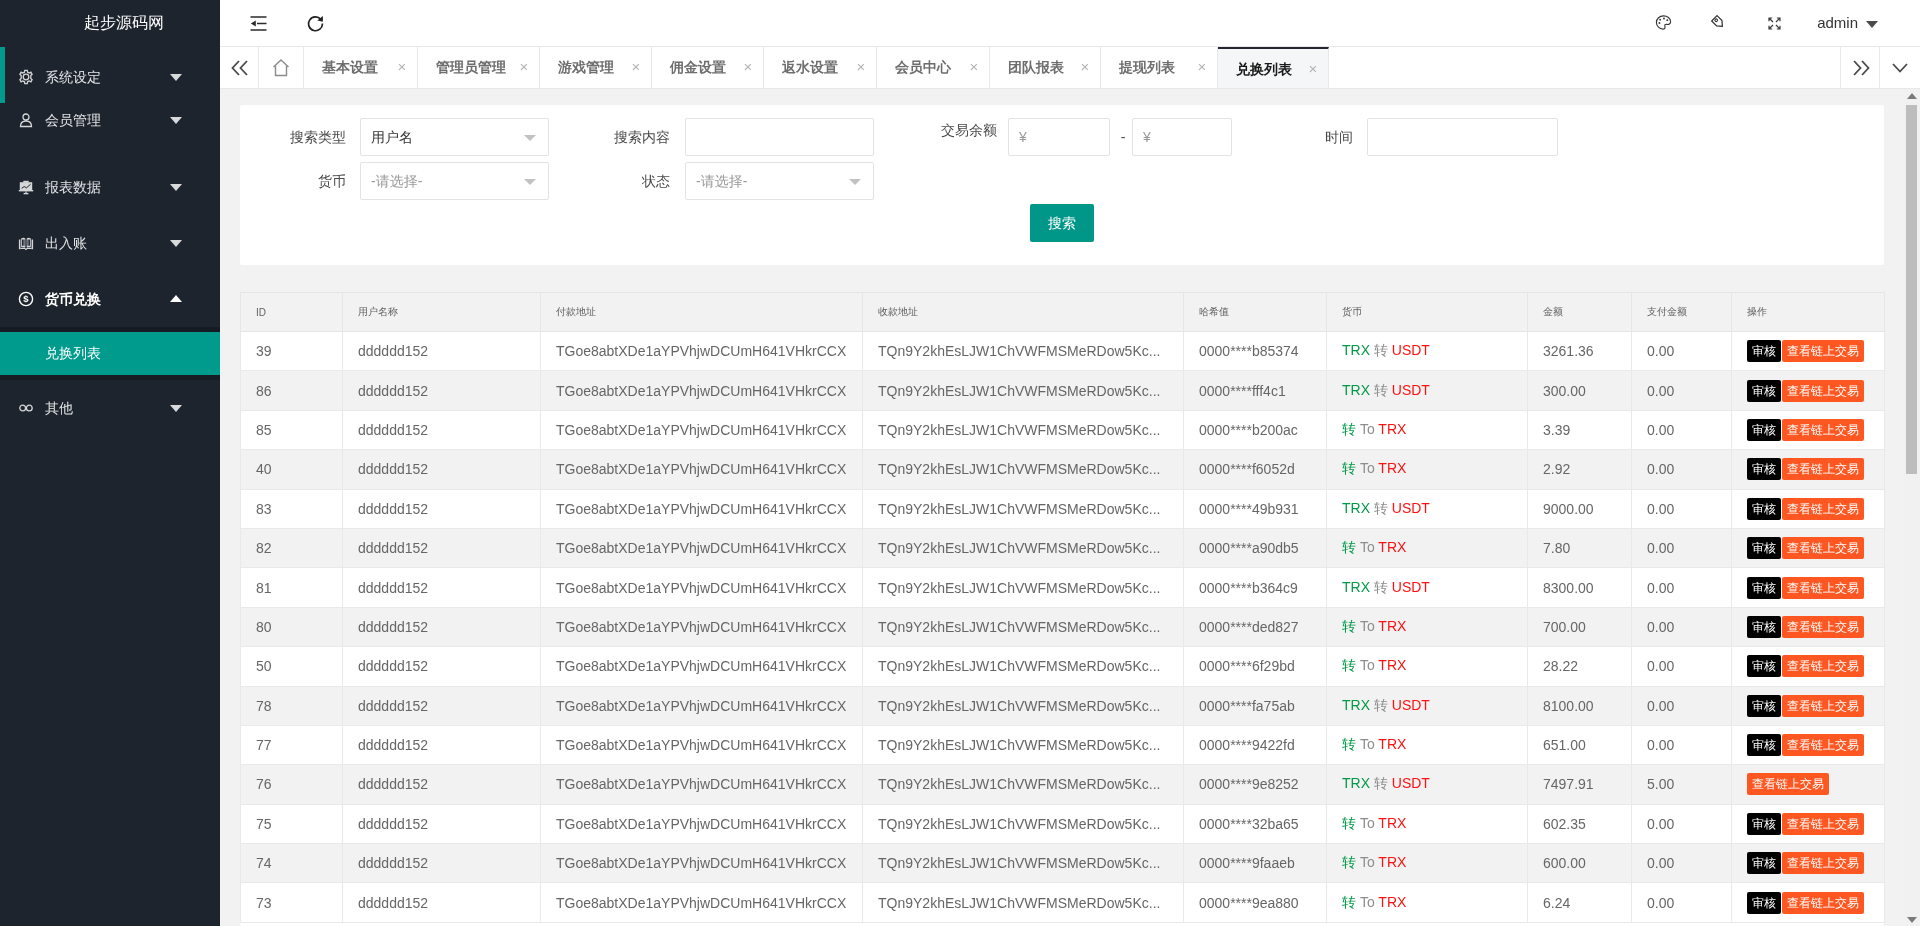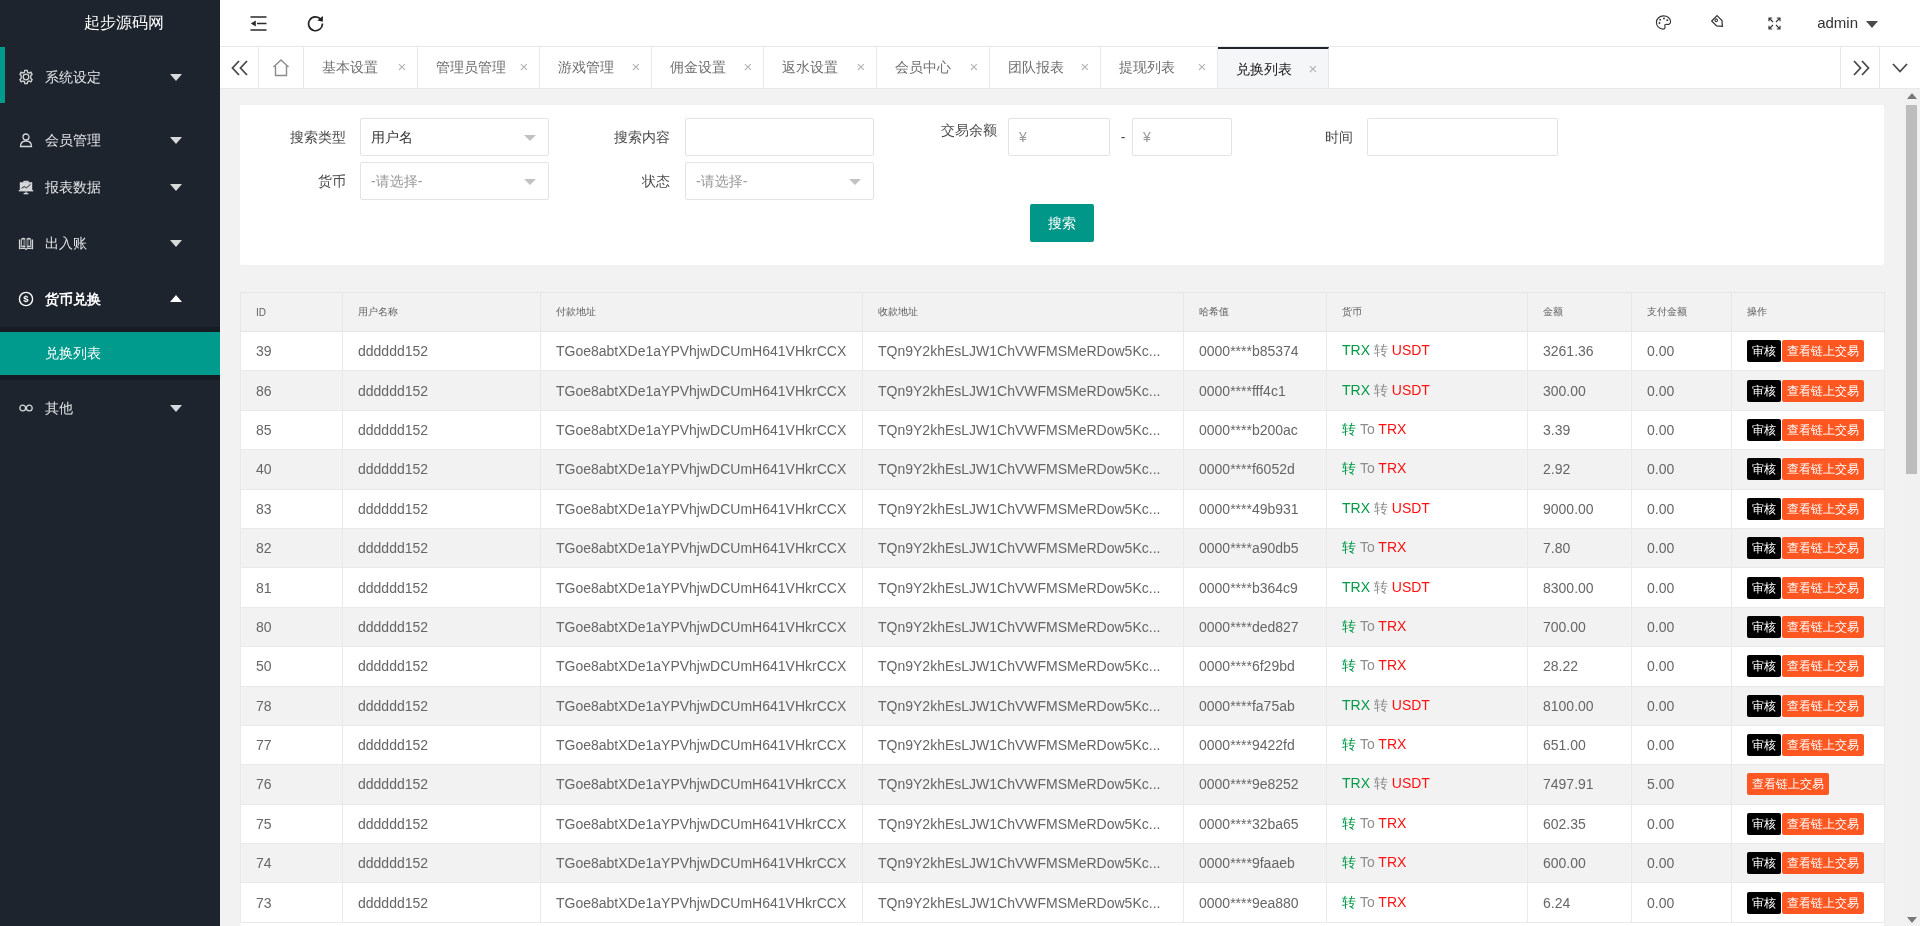--- a/index.html
+++ b/index.html
@@ -16,21 +16,21 @@
 #subactive { position:absolute; left:0; top:332px; width:220px; height:43px; background:#009b8c; color:#fff; line-height:43px; padding-left:45px; font-size:14px; }
 #sidescroll { position:absolute; left:0; top:47px; width:5px; height:56px; background:#009b8c; }
 
 #header { position:absolute; left:220px; top:0; width:1700px; height:46px; background:#ffffff; }
 .hicon { position:absolute; top:15px; width:17px; height:17px; }
 #admin { position:absolute; right:62px; top:0; line-height:46px; color:#333; font-size:15px; }
 #admindrop { position:absolute; right:42px; top:21px; width:0; height:0; border-left:6px solid transparent; border-right:6px solid transparent; border-top:7px solid #4a4a4a; }
 
 #tabbar { position:absolute; left:220px; top:46px; width:1700px; height:43px; background:#fff; border-top:1px solid #e8e8e8; border-bottom:1px solid #e8e8e8; }
 .tab { position:absolute; top:0; height:41px; border-right:1px solid #e8e8e8; color:#6e6e6e; }
-.tab .tx { position:absolute; left:18px; top:0; line-height:41px; font-size:14px; white-space:nowrap; }
+.tab .tx { position:absolute; left:18px; top:0; line-height:41px; font-size:14px; white-space:nowrap;font-weight:bold; }
 .tab .cl { position:absolute; right:8px; top:13px; width:14px; height:14px; color:#b3b3b3; font-size:15px; line-height:14px; text-align:center; }
 #tabact { background:#f5f6f7; border-top:2px solid #23262e; color:#1a1a1a; }
 
 #content { position:absolute; left:220px; top:89px; width:1700px; height:837px; background:#f2f2f2; }
 .panel { position:absolute; left:20px; width:1644px; background:#fff; border-radius:2px; }
 #p1 { top:16px; height:160px; }
 #p2 { top:203px; height:634px; }
 
 .flabel { position:absolute; height:38px; line-height:38px; color:#4a4a4a; font-size:14px; text-align:right; }
 .fbox { position:absolute; height:38px; border:1px solid #e3e3e3; border-radius:2px; background:#fff; line-height:36px; color:#333; }
@@ -58,21 +58,21 @@
 
 <div id="sidebar">
   <div id="logo">起步源码网</div>
   <div class="mitem" style="top:49px;">
     <svg class="mi" viewBox="0 0 16 16">
         <path fill="none" stroke="#d4d6d8" stroke-width="1.3" d="M8 5.2 A2.8 2.8 0 1 0 8 10.8 A2.8 2.8 0 1 0 8 5.2 M6.8 1.4 L9.2 1.4 L9.6 3.2 L11.2 4 L12.9 3.2 L14.1 5.3 L12.8 6.6 L12.8 9.4 L14.1 10.7 L12.9 12.8 L11.2 12 L9.6 12.8 L9.2 14.6 L6.8 14.6 L6.4 12.8 L4.8 12 L3.1 12.8 L1.9 10.7 L3.2 9.4 L3.2 6.6 L1.9 5.3 L3.1 3.2 L4.8 4 L6.4 3.2 Z"></path>
       </svg>
     <span class="mt">系统设定</span>
       <span class="arr"></span>
   </div>
-  <div class="mitem" style="top:112px;padding-left:24px;">
+  <div class="mitem" style="top:92px;padding-left:24px;">
     <svg class="mi" viewBox="0 0 16 16">
         <path fill="none" stroke="#d4d6d8" stroke-width="1.3" d="M8 2 A3 3 0 1 0 8 8 A3 3 0 1 0 8 2 M2.5 14.5 C2.5 10.5 5 9 8 9 C11 9 13.5 10.5 13.5 14.5 Z"></path>
       </svg>
     <span class="mt">会员管理</span>
       <span class="arr"></span>
   </div>
   <div class="mitem" style="top:159px;">
     <svg class="mi" viewBox="0 0 16 16">
         <rect x="5.3" y="1.8" width="5.4" height="1.8" fill="#d4d6d8"></rect>
         <rect x="1.8" y="3.2" width="12.4" height="8.2" fill="#d4d6d8"></rect>

